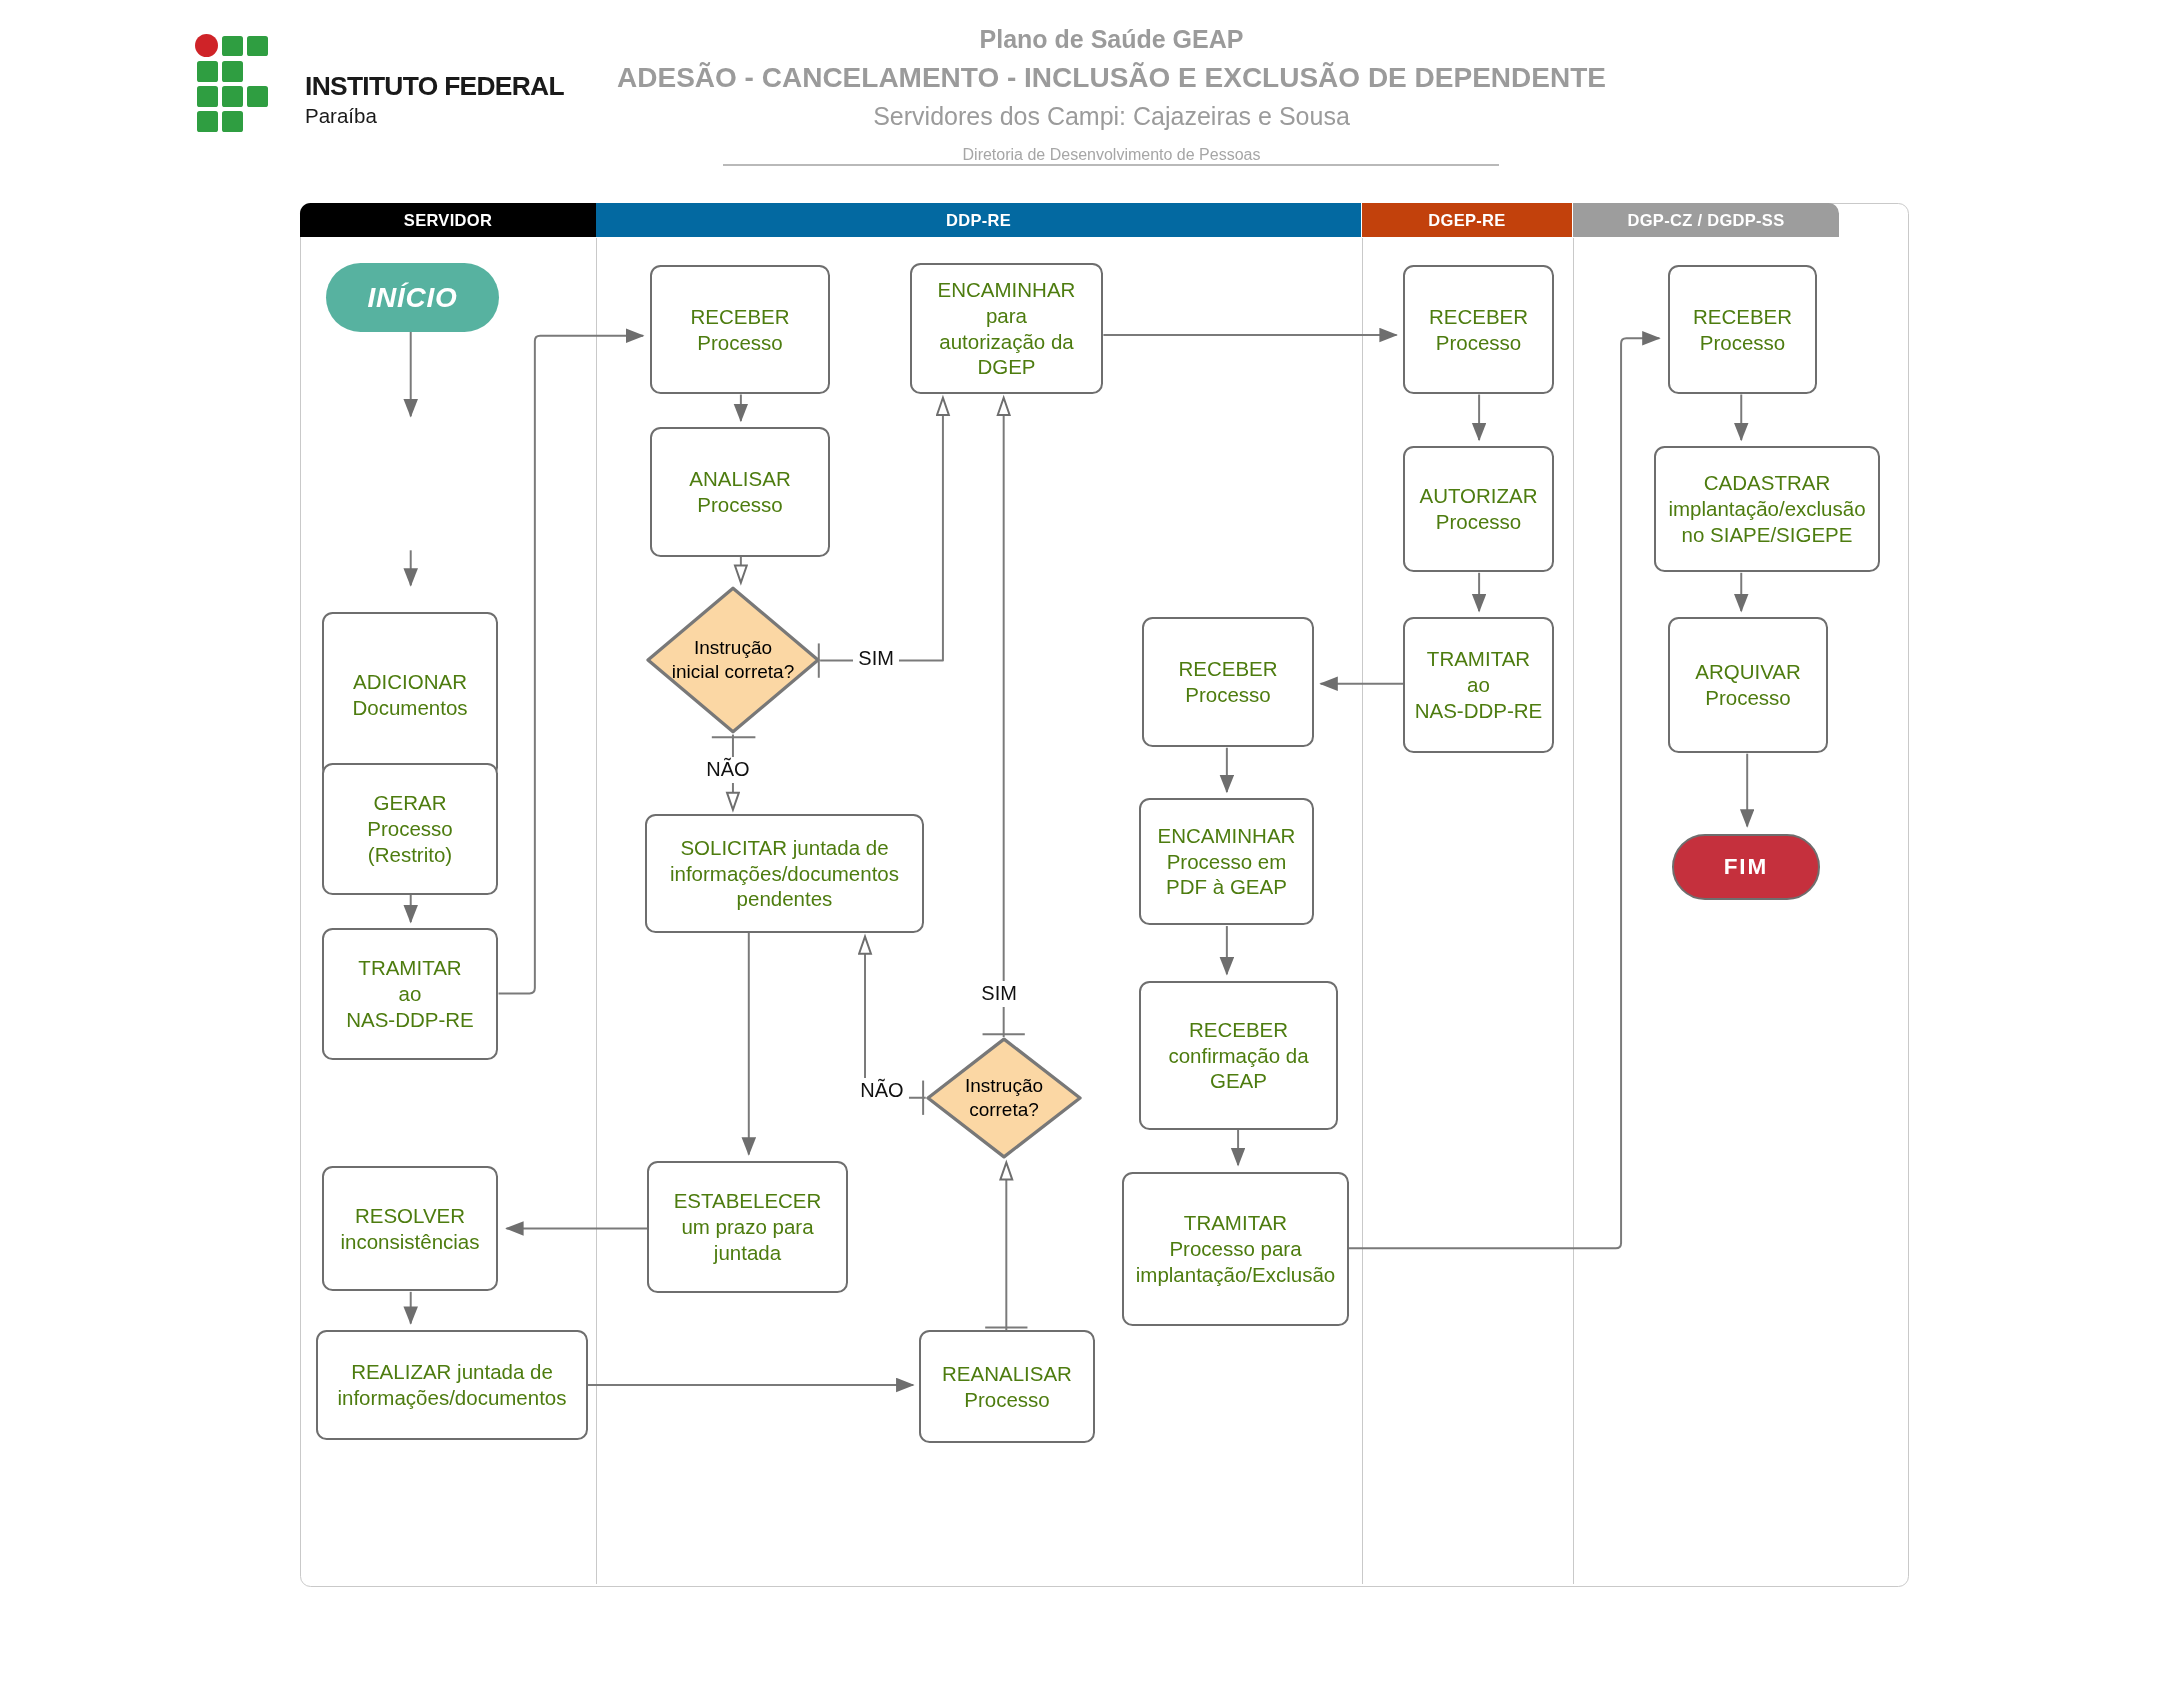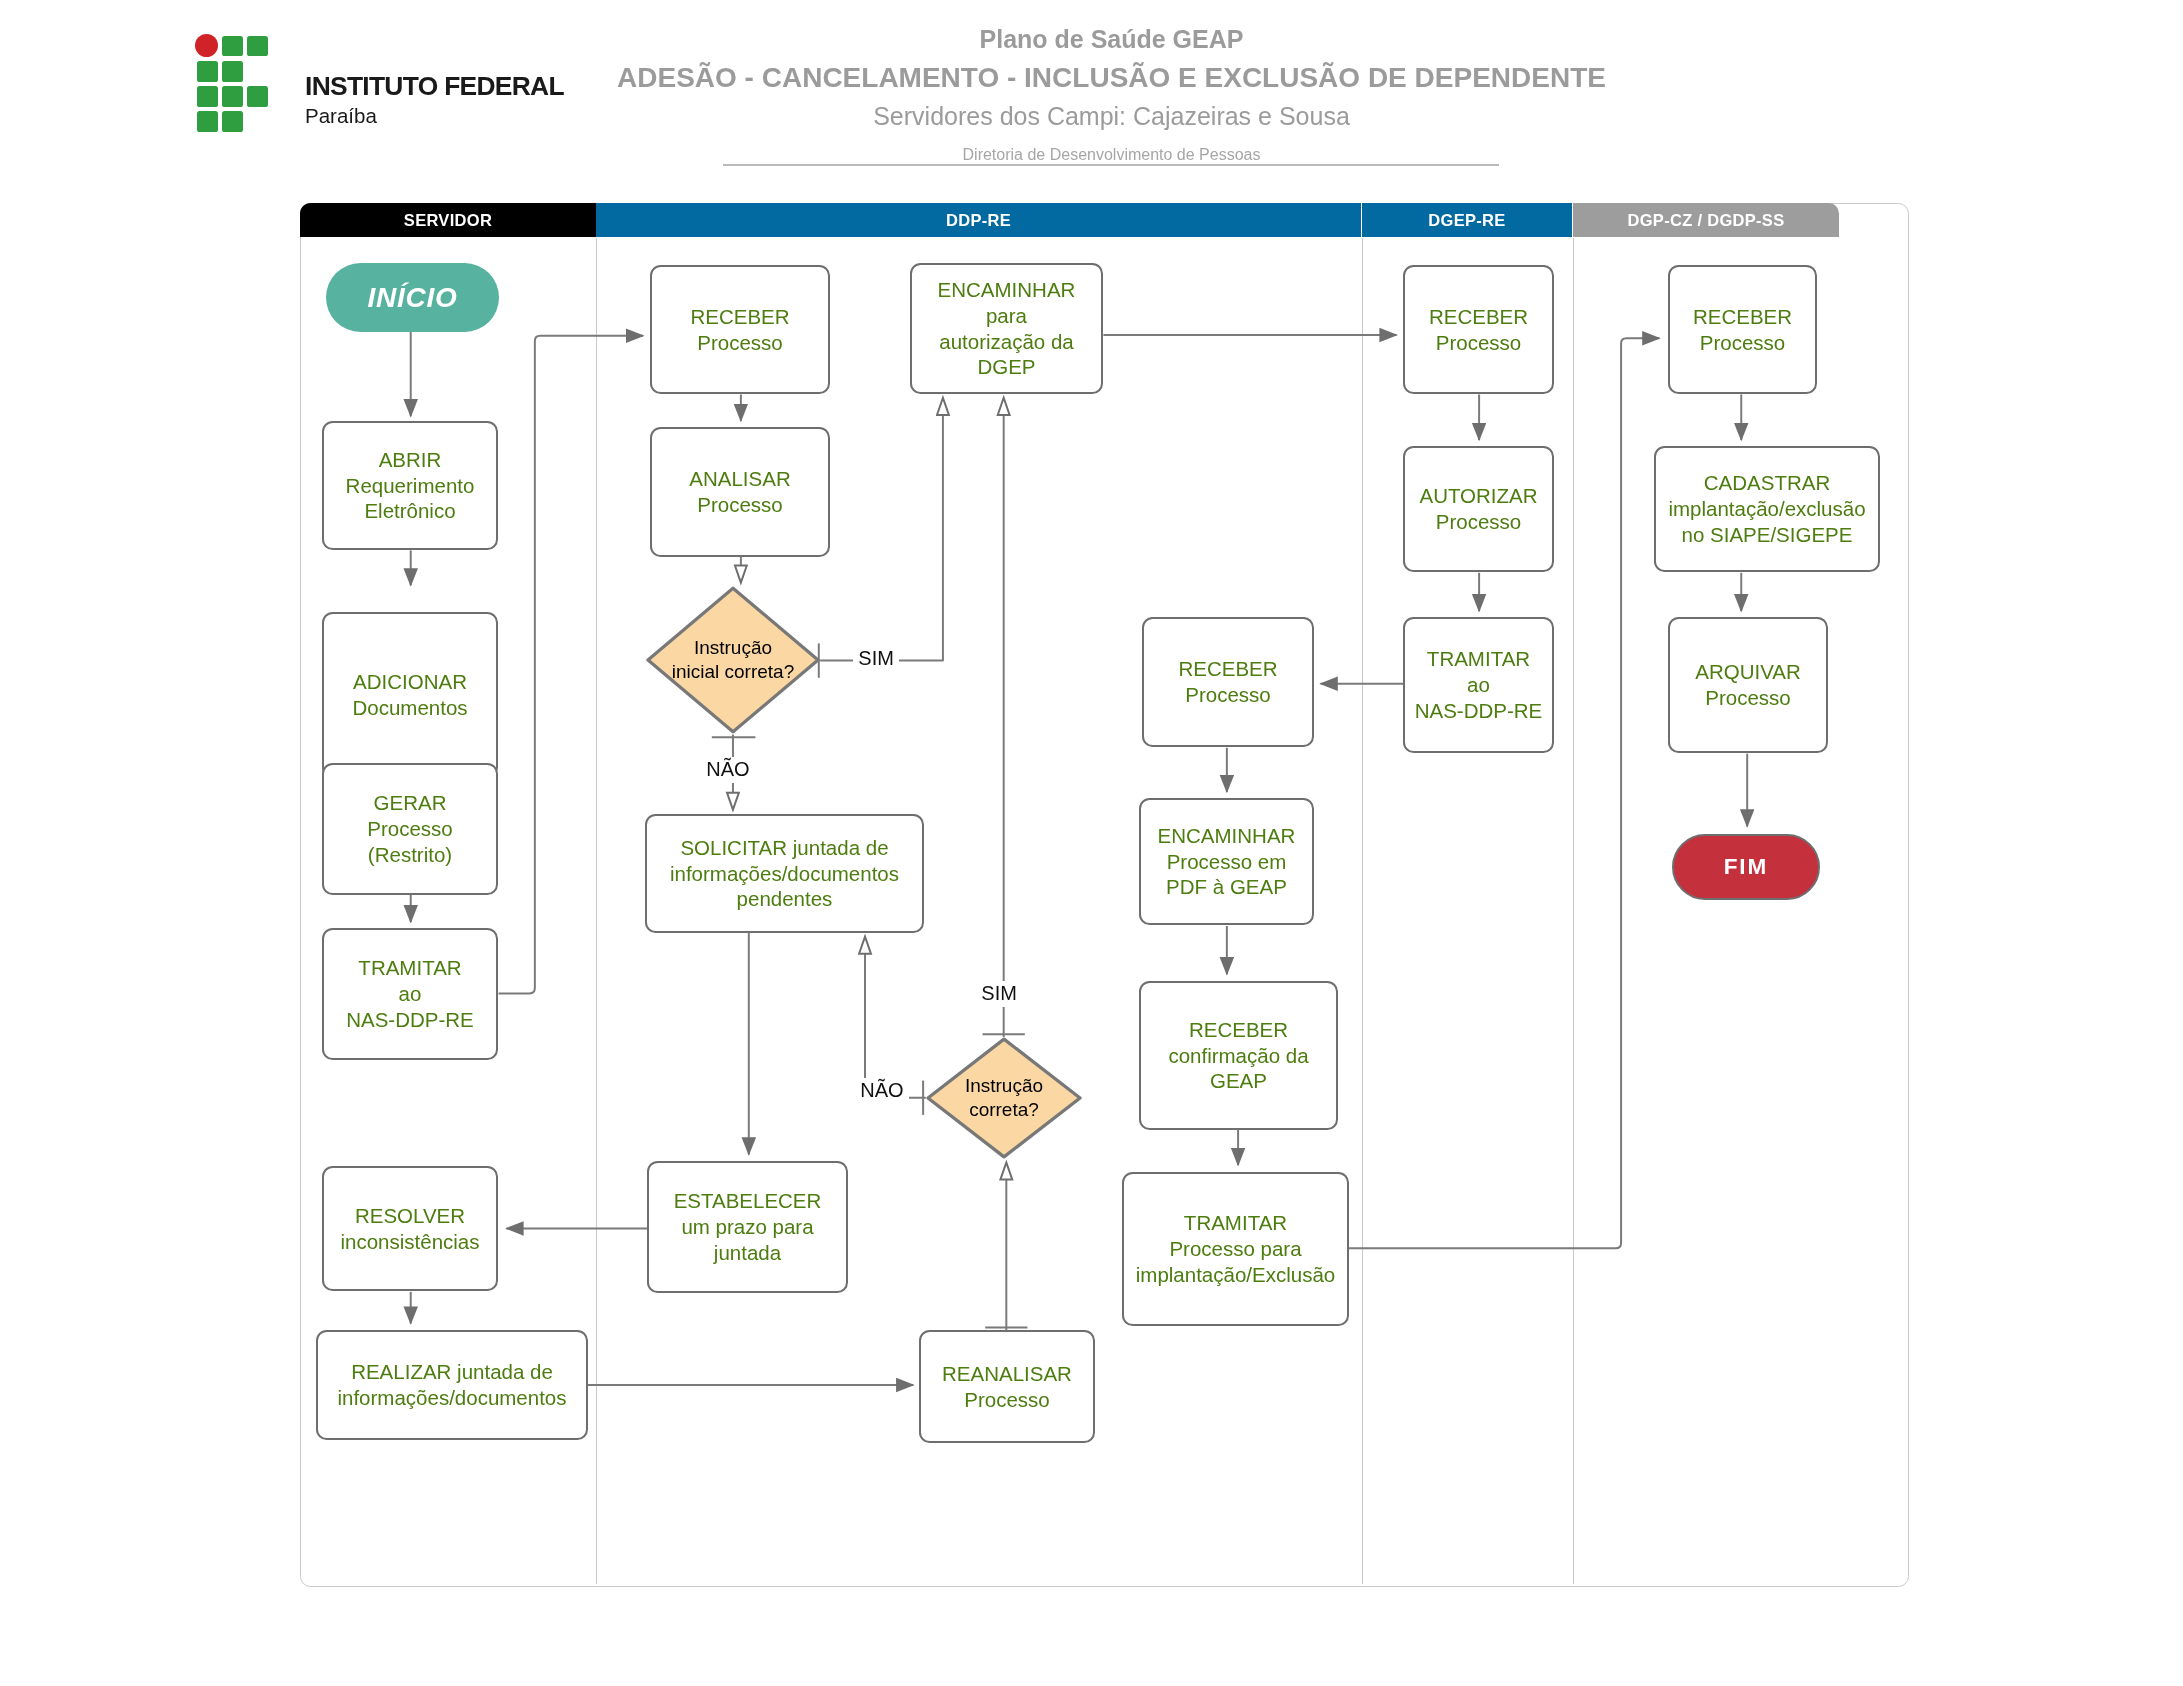--- a/index.html
+++ b/index.html
@@ -77,21 +77,21 @@
   </div>
   <div class="trule"></div>
 
   <div class="lane-body"></div>
   <div class="lane-divider" style="left:596px"></div>
   <div class="lane-divider" style="left:1362px"></div>
   <div class="lane-divider" style="left:1573px"></div>
 
   <div class="lane-head" style="left:300px;width:297px;background:#000000;border-top-left-radius:10.6px">SERVIDOR</div>
   <div class="lane-head" style="left:596px;width:766px;background:#0369a1">DDP-RE</div>
-  <div class="lane-head" style="left:1362px;width:211px;background:#0369a1">DGEP-RE</div>
+  <div class="lane-head" style="left:1362px;width:211px;background:#c2410c">DGEP-RE</div>
   <div class="lane-head" style="left:1573px;width:266px;background:#9d9d9d;border-top-right-radius:10.6px;border-right:none">DGP-CZ / DGDP-SS</div>
 
   <svg class="wires" width="2183" height="1687" viewBox="0 0 3306 2554">
     <defs>
       <marker id="mf" markerUnits="userSpaceOnUse" markerWidth="34" markerHeight="26" refX="26" refY="11" orient="auto">
         <path d="M0,0 L28,11 L0,22 Z" fill="#6e6e6e"></path>
       </marker>
       <marker id="mo" markerUnits="userSpaceOnUse" markerWidth="34" markerHeight="26" refX="26" refY="11" orient="auto">
         <path d="M2,2 L28,11 L2,20 Z" fill="#ffffff" stroke="#6e6e6e" stroke-width="3"></path>
       </marker>
@@ -127,23 +127,20 @@
 
       <path d="M1240 974 V1026"></path>
       <path d="M1078 1116 H1144"></path>
       <path d="M1488 1566 H1552"></path>
       <path d="M1398 1636 V1688"></path>
       <path d="M1492 2010 H1556"></path>
     </g>
   </svg>
 
   <div class="node pill pill-start" style="left:326px;top:263px;width:173px;height:69px">INÍCIO</div>
-  <div class="node box" style="left:322px;top:421px;width:176px;height:129px">ABRIR
-Requerimento
-Eletrônico</div>
   <div class="node box" style="left:322px;top:612px;width:176px;height:166px">ADICIONAR
 Documentos</div>
   <div class="node box" style="left:322px;top:763px;width:176px;height:132px">GERAR
 Processo
 (Restrito)</div>
   <div class="node box" style="left:322px;top:928px;width:176px;height:132px">TRAMITAR
 ao
 NAS-DDP-RE</div>
   <div class="node box" style="left:322px;top:1166px;width:176px;height:125px">RESOLVER
 inconsistências</div>

